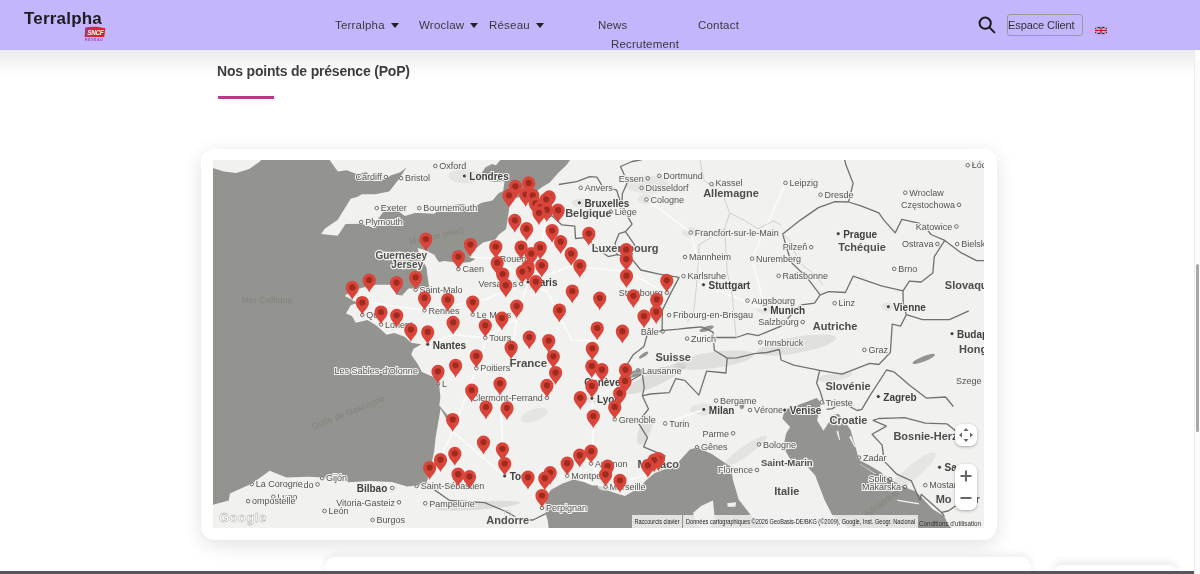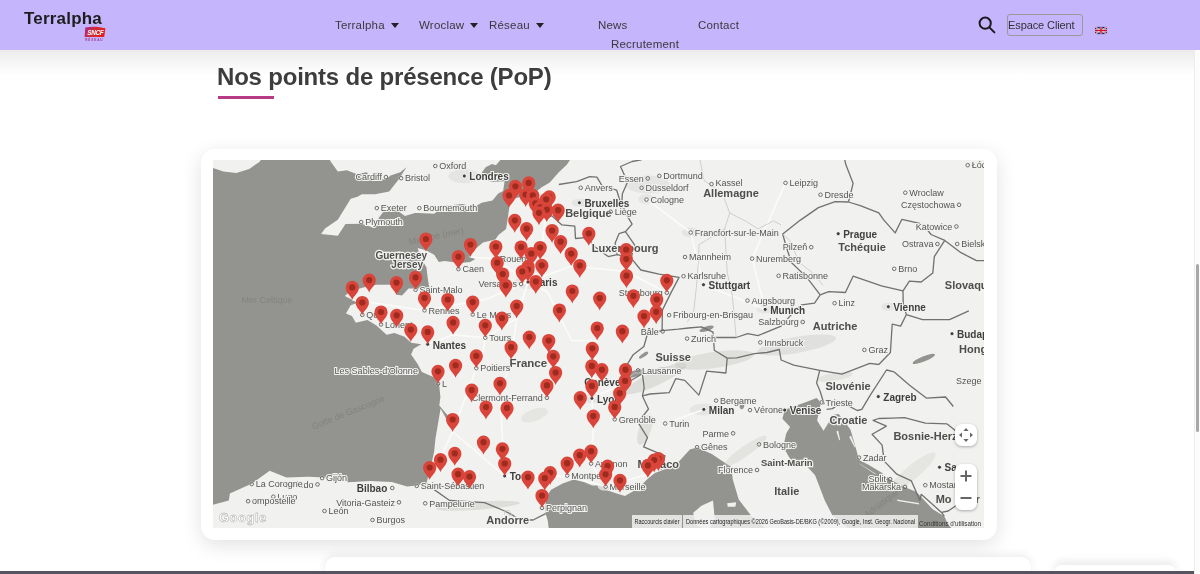--- a/index.html
+++ b/index.html
@@ -7,21 +7,21 @@
 body{width:1200px;height:574px;overflow:hidden;font-family:"Liberation Sans",sans-serif;background:#fff;position:relative;}
 .header{position:absolute;top:0;left:0;width:1200px;height:50px;background:#c4b5fd;z-index:5;}
 .logo{position:absolute;left:24px;top:9px;}
 .logo .tx{font-size:17px;font-weight:bold;color:#1d1d1d;letter-spacing:0.2px;}
 .sncf{position:absolute;left:60px;top:17px;}
 .nav{position:absolute;top:0;height:50px;display:flex;align-items:center;color:#3a3a3a;font-size:11.5px;letter-spacing:0.2px;}
 .nav span.it{white-space:nowrap;}
 .caret{display:inline-block;width:0;height:0;border-left:4px solid transparent;border-right:4px solid transparent;border-top:5px solid #222;margin-left:6px;vertical-align:middle;}
 .espace{position:absolute;left:1007px;top:14px;width:76px;height:22px;box-sizing:border-box;border:1px solid #9a9a9a;border-radius:3px;text-align:left;line-height:20px;font-size:11px;color:#333;white-space:nowrap;letter-spacing:-0.1px;}
 .grad{position:absolute;top:50px;left:0;width:1200px;height:26px;background:linear-gradient(to bottom,#ebebeb 0%,#f7f7f7 55%,#ffffff 100%);}
-h2{position:absolute;left:217px;top:63px;margin:0;font-size:24px;color:#3d3d3d;letter-spacing:-0.2px;}
+h2{position:absolute;left:217px;top:63px;margin:0;font-size:14px;color:#3d3d3d;letter-spacing:-0.2px;}
 .hr{position:absolute;left:218px;top:96px;width:56px;height:3px;background:#b93a84;}
 .card{position:absolute;left:201px;top:149px;width:796px;height:391px;background:#fff;border-radius:14px;box-shadow:0 5px 20px rgba(0,0,0,0.12);}
 .mapwrap{position:absolute;left:12px;top:11px;width:771px;height:368px;overflow:hidden;}
 .panbtn{position:absolute;left:754px;top:275px;width:22px;height:22px;background:#fff;border-radius:7px;box-shadow:0 1px 3px rgba(0,0,0,.3);color:#666;}
 .zoombtn{position:absolute;left:754px;top:315px;width:22px;height:46px;background:#fff;border-radius:7px;box-shadow:0 1px 3px rgba(0,0,0,.3);}
 .botshadow{position:absolute;left:325px;top:557px;width:706px;height:30px;background:#fff;border-radius:10px;box-shadow:0 -3px 9px rgba(0,0,0,0.07);}
 .botright{position:absolute;left:1054px;top:565px;width:122px;height:9px;background:#fff;border-radius:8px 8px 0 0;box-shadow:0 -3px 8px rgba(0,0,0,0.10);}
 .footbar{position:absolute;left:0;top:571px;width:1194px;height:3px;background:#56545e;}
 .sb{position:absolute;left:1194px;top:0;width:6px;height:574px;background:#fcfcfc;border-left:1px solid #ececec;}
 .sbt{position:absolute;left:1196px;top:264px;width:3px;height:168px;background:#a8a8a8;border-radius:2px;}

